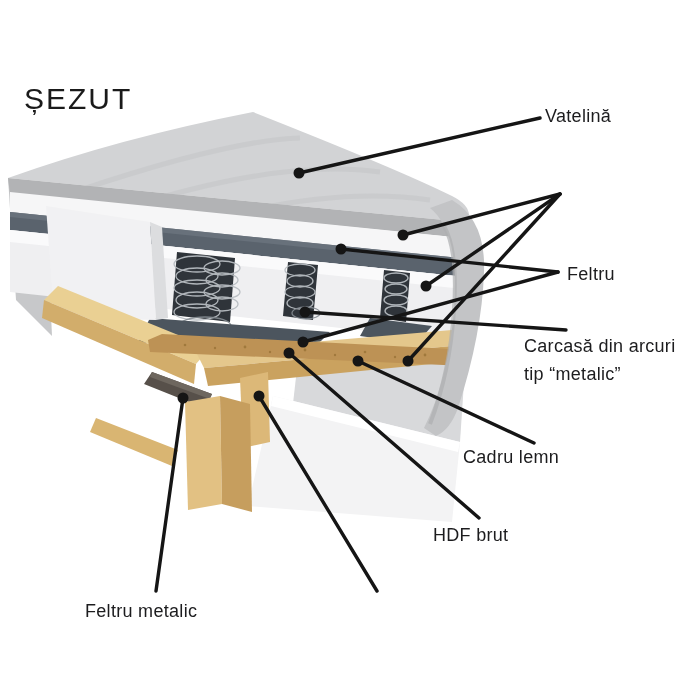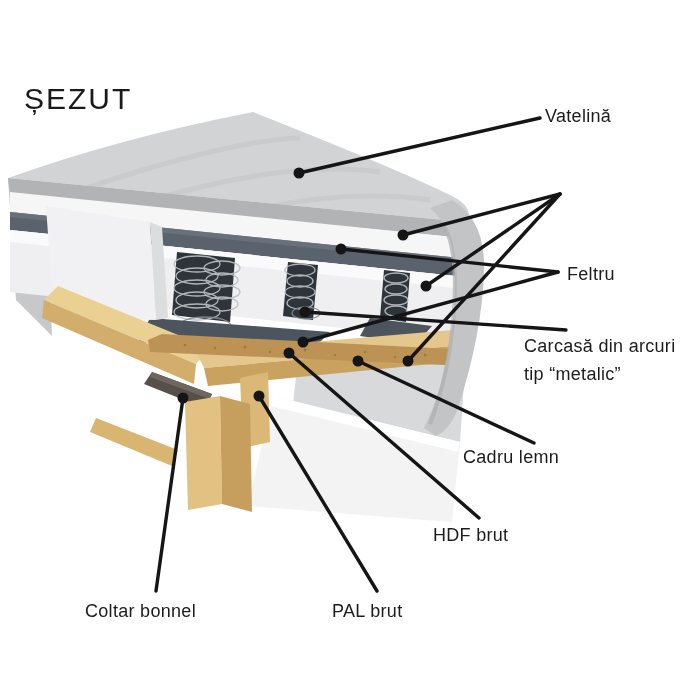--- a/index.html
+++ b/index.html
@@ -151,16 +151,15 @@
 
   <div class="lbl" id="lbl-carcasa">
     <div>Carcasă din arcuri</div>
     <div>tip “metalic”</div>
   </div>
 
   <div class="lbl" id="lbl-hdf">HDF brut</div>
 
   <div class="lbl" id="lbl-cadru">Cadru lemn</div>
 
-  <div class="lbl" id="lbl-coltar">Coltar bonnel</div>
+  <div class="lbl" id="lbl-coltar">Feltru metalic</div>
 
-  <div class="lbl" id="lbl-pal">PAL brut</div>
 </div>
 
 </body></html>

